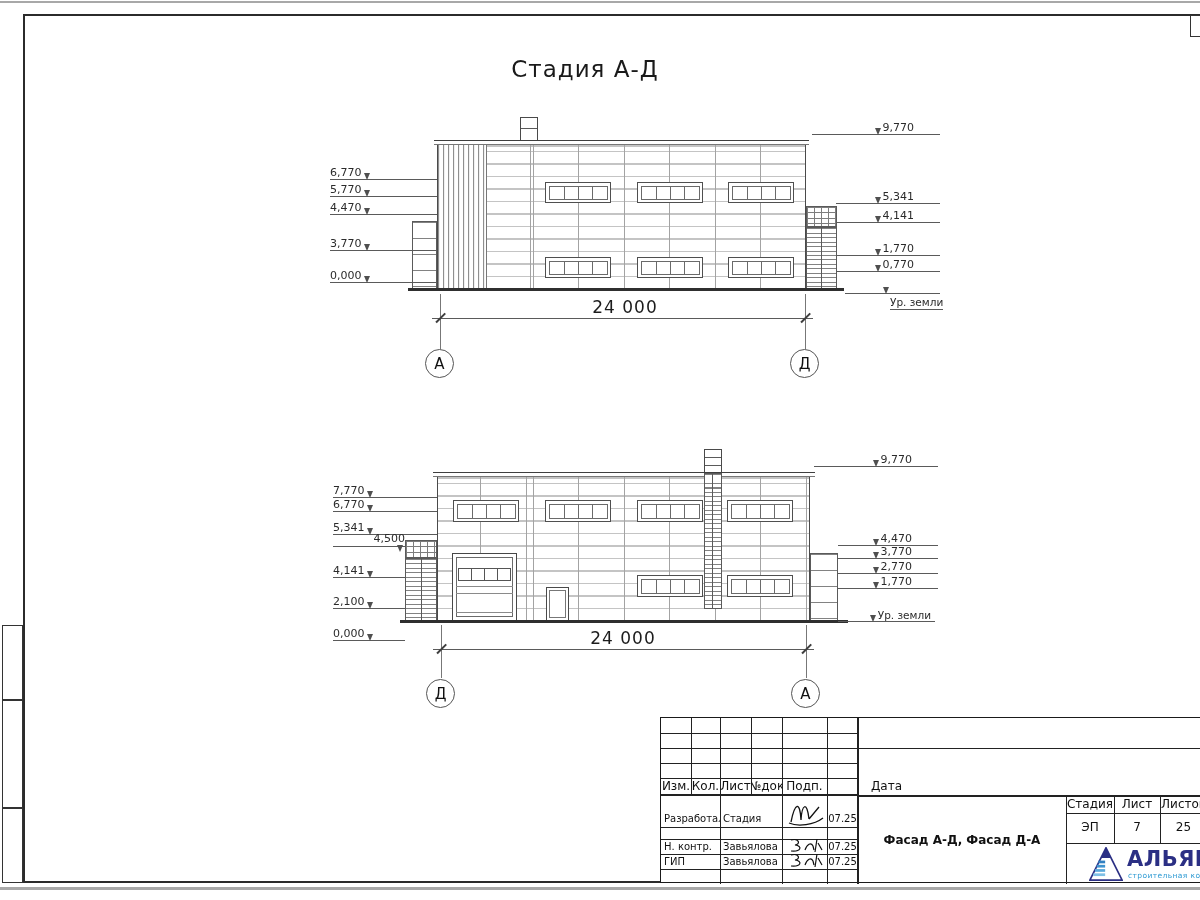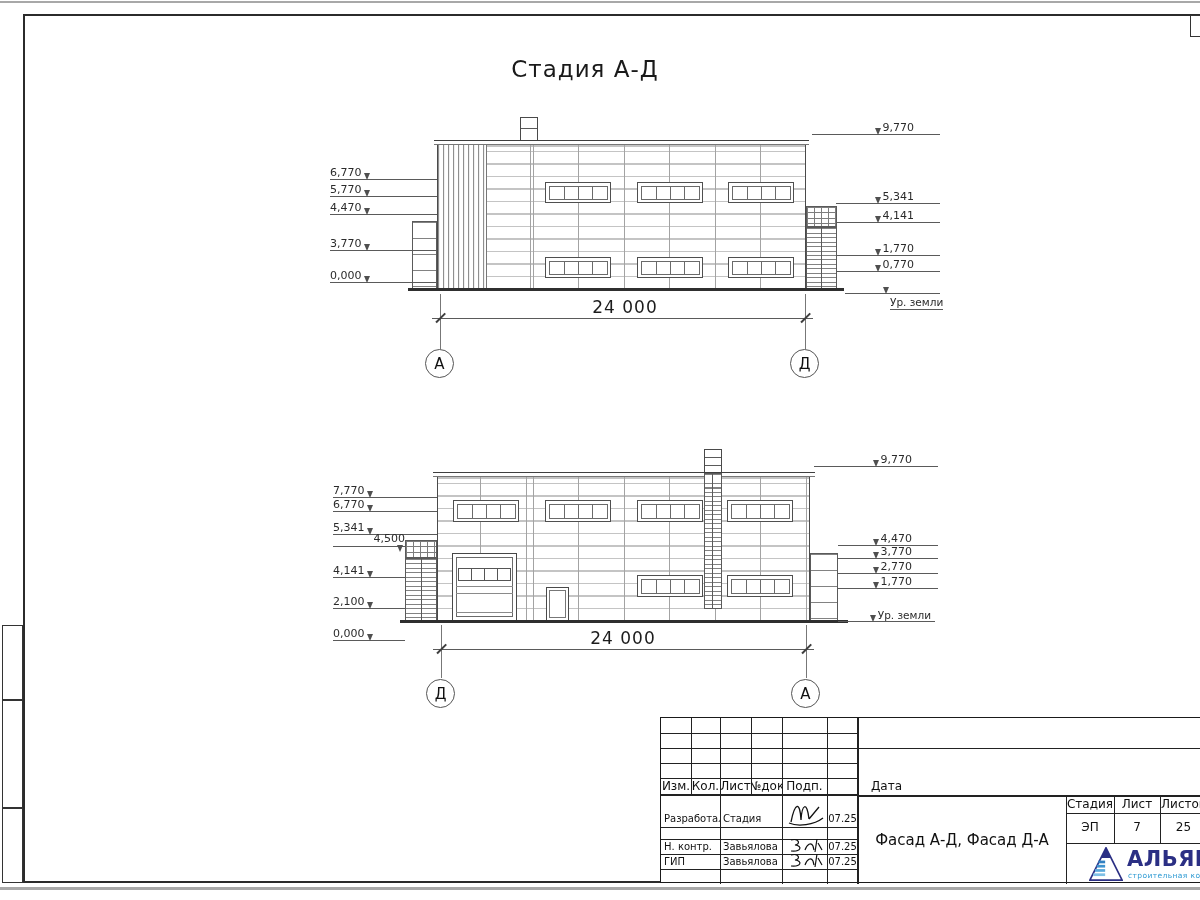--- a/index.html
+++ b/index.html
@@ -64,21 +64,21 @@
   .bub{position:absolute;width:29px;height:29px;border:1.2px solid #555;border-radius:50%;background:#fff;
        display:flex;align-items:center;justify-content:center;font-size:15px;color:#111;box-sizing:border-box;}
   
   .tb{position:absolute;left:660px;top:717px;width:546px;height:166px;border:1.7px solid #1a1a1a;box-sizing:border-box;background:#fff;}
   .tb .v{position:absolute;top:0;width:1px;background:#222;}
   .tb .h{position:absolute;left:0;height:1px;background:#222;}
   .tb-cell{position:absolute;display:flex;align-items:center;font-size:10px;color:#111;overflow:hidden;white-space:nowrap;}
   .tb-cell.c{justify-content:center;}
   .tb-head{font-size:12px;}
   .stage-val{font-size:12px;}
-  .doc-title{font-size:15px;}
+  .doc-title{font-size:12px;font-weight:bold;}
   .brand{font-weight:bold;font-size:21px;letter-spacing:.5px;}
   .brand-sub{font-size:7.5px;letter-spacing:.4px;}
   .sig{position:absolute;}
   .pageline{position:absolute;left:0;width:1200px;background:#a8a8a8;}
 </style>
 </head>
 <body>
 
 <div id="sheet">
 

